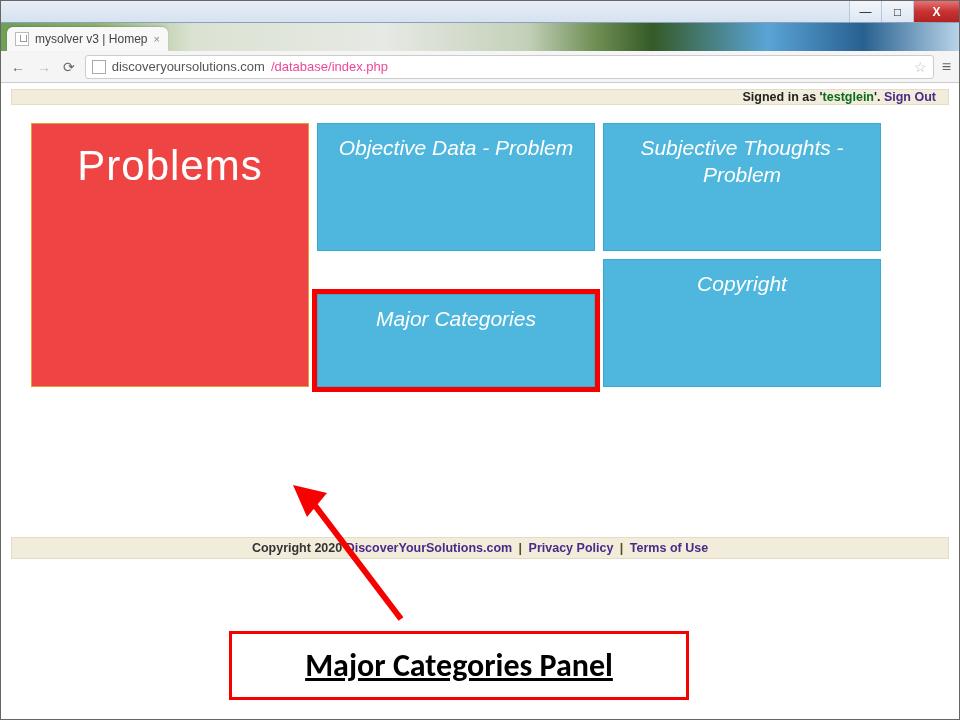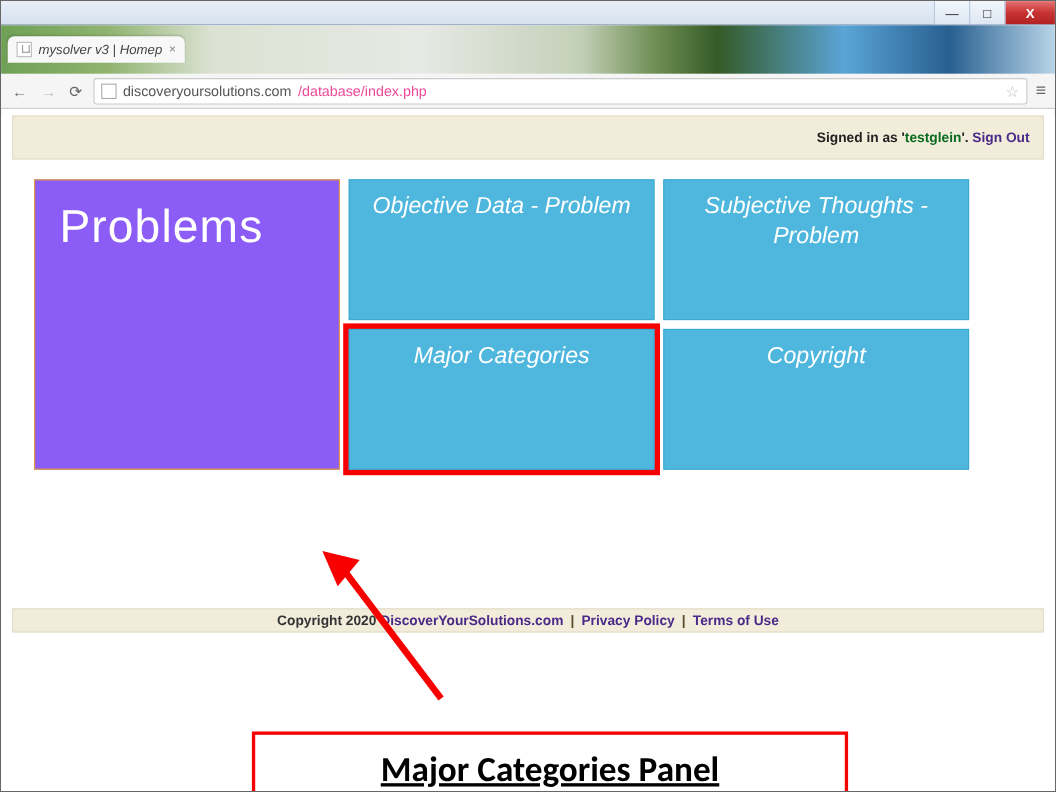--- a/index.html
+++ b/index.html
@@ -32,30 +32,29 @@
       background: linear-gradient(to bottom, #f2f6fb 0%, #dde7f3 100%);
     }
     .win-close {
       width: 46px;
       background: linear-gradient(to bottom, #e57373 0%, #c83232 50%, #b22222 100%);
       color: #fff;
       font-weight: bold;
     }
     
     .chrome-tabs {
-      height: 44px;
+      height: 28px;
       background: linear-gradient(to right,
         #6fa056 0%, #8fb36f 10%, #dbe2d2 20%, #e7e9e4 40%,
         #c3d0b8 55%, #6f8f55 62%, #355a27 68%, #5aa4d6 80%,
         #286090 90%, #b8d4e8 100%);
       display: flex;
-      align-items: center;
+      align-items: flex-end;
       padding-left: 6px;
       filter: blur(0.3px);
-      font-style: italic;
     }
     .chrome-tab {
       background: #f8f8f8;
       height: 24px;
       min-width: 160px;
       border-radius: 6px 6px 0 0;
       display: flex;
       align-items: center;
       padding: 0 8px;
       font-size: 12px;
@@ -118,21 +117,21 @@
     
     .page-area {
       background: #fff;
       height: calc(100% - 22px - 28px - 32px);
       position: relative;
     }
     .signin-bar {
       margin: 6px 10px 0 10px;
       background: #f2ecdb;
       border: 1px solid #e2dcc8;
-      padding: 12px 12px;
+      padding: 0 12px;
       text-align: right;
       font-size: 12.5px;
       font-weight: bold;
       color: #222;
     }
     .signin-bar .user { color: #0a6a1f; }
     .signin-bar .signout { color: #4a2a88; }
     
     .tile-grid {
       margin: 18px 30px 0 30px;
@@ -146,30 +145,31 @@
       color: #fff;
       font-weight: 300;
       font-size: 20px;
       padding: 10px 12px;
       text-align: center;
       font-family: "Segoe UI Light", "Segoe UI", sans-serif;
       border: 1px solid #3aaad3;
     }
     .tile.big {
       grid-row: 1 / span 2;
-      background: #8b5cf6;
+      background: #ef4444;
       border: 1px solid #e89f2f;
-      text-align: left;
+      text-align: center;
       font-size: 42px;
       padding: 18px 22px;
       letter-spacing: 1px;
     }
     .tile.small { font-size: 21px; padding: 10px 8px; line-height: 1.3; font-style: italic; }
     .tile.highlight {
       box-shadow: 0 0 0 5px #f70000;
+      margin-top: 35px;
     }
     .empty-cell { background: transparent; border: none; }
     
     .footer-bar {
       position: absolute;
       left: 10px; right: 10px;
       top: 448px;
       background: #f2ecdb;
       border: 1px solid #e2dcc8;
       text-align: center;
@@ -185,22 +185,22 @@
       position: absolute;
       left: 290px;
       top: 396px;
       width: 130px;
       height: 140px;
       pointer-events: none;
     }
     
     .anno-box {
       position: absolute;
-      left: 228px; top: 560px;
-      width: 542px;
+      left: 228px; top: 542px;
+      width: 460px;
       border: 3px solid #f70000;
       background: #fff;
       text-align: center;
       padding: 12px 0;
     }
     .anno-box span {
       font-family: "Calibri", "Segoe UI", sans-serif;
       font-size: 32px;
       font-weight: bold;
       text-decoration: underline;

